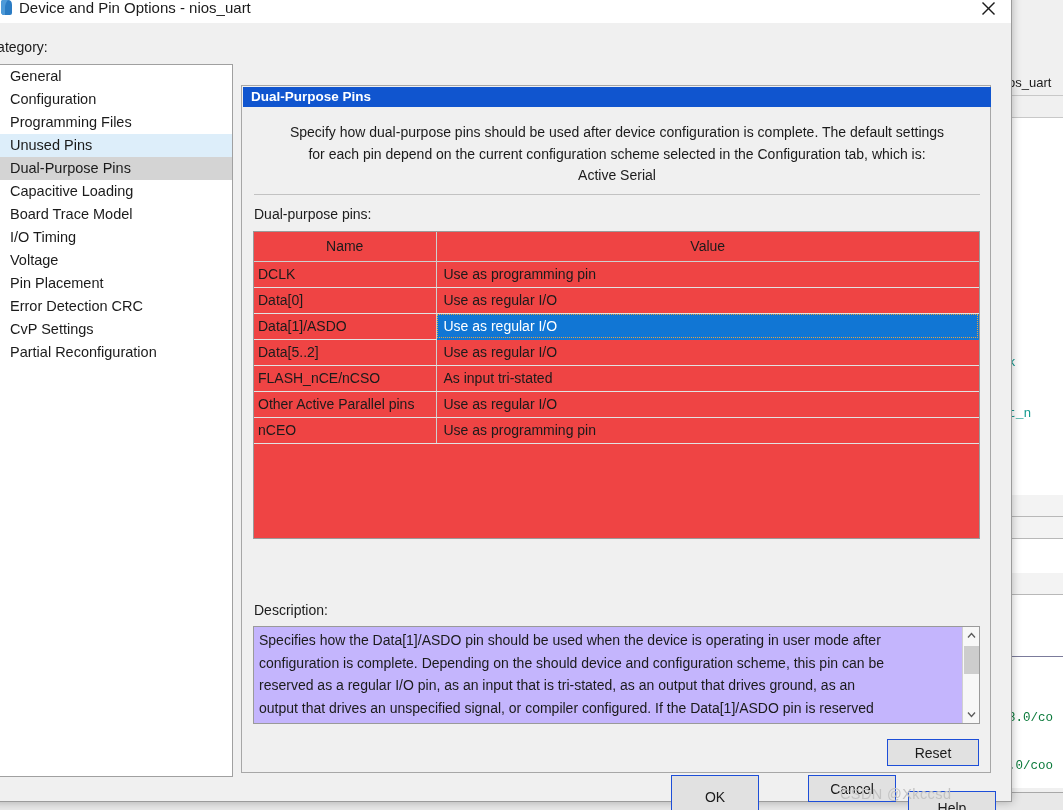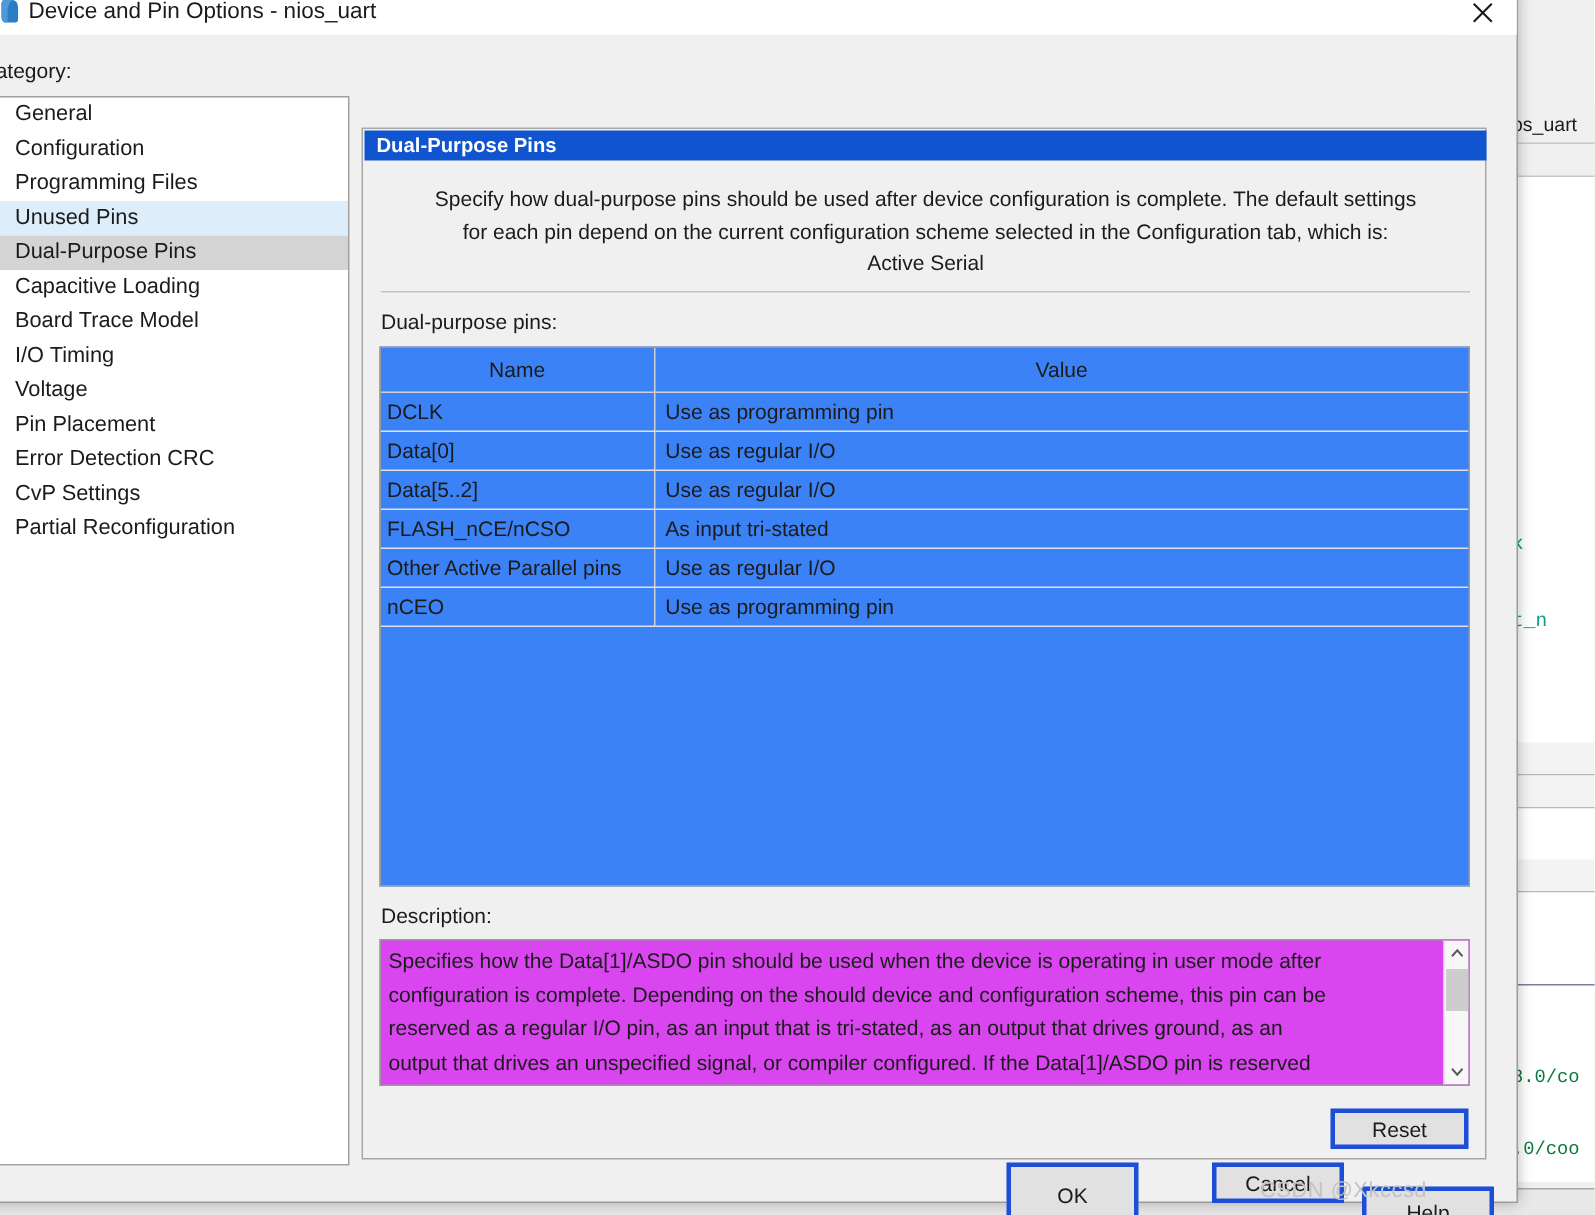--- a/index.html
+++ b/index.html
@@ -130,22 +130,22 @@
     background: #c2c2c2;
   }
   #table-label {
     position: absolute; left: 12px; top: 120px;
     font-size: 14px; color: #1b1b1b;
   }
 
   
   #pins-table-wrap {
     position: absolute; left: 11px; top: 145px;
-    width: 727px; height: 360px;
-    background: #3b82f6; border: 1px solid #9a9a9a;
+    width: 727px; height: 308px;
+    background: #ef4444; border: 1px solid #9a9a9a;
     overflow: hidden;
   }
   table.pins {
     width: 100%; border-collapse: collapse;
     font-size: 14px; color: #1b1b1b;
     table-layout: fixed;
   }
   table.pins th {
     font-weight: normal; height: 29px;
     border-right: 1px solid #cfcfcf; border-bottom: 1px solid #cfcfcf;
@@ -168,21 +168,21 @@
   col.c-name { width: 182px; }
 
   
   #desc-label {
     position: absolute; left: 12px; top: 516px;
     font-size: 14px; color: #1b1b1b;
   }
   #desc-box {
     position: absolute; left: 11px; top: 540px;
     width: 727px; height: 98px;
-    background: #d946ef; border: 1px solid #9a9a9a;
+    background: #c4b5fd; border: 1px solid #9a9a9a;
     overflow: hidden;
   }
   #desc-text {
     position: absolute; left: 5px; top: 2px; width: 690px;
     font-size: 14px; color: #1b1b1b; line-height: 22.5px;
   }
   #desc-scrollbar {
     position: absolute; right: 0; top: 0; width: 17px; height: 96px;
     background: #f7f7f7; border-left: 1px solid #d0d0d0;
   }
@@ -198,21 +198,21 @@
     background: #cdcdcd; cursor: pointer;
   }
 
   #reset-btn {
     position: absolute; left: 645px; top: 653px;
     width: 92px; height: 27px;
   }
 
   
   .btn {
-    background: #e1e1e1; border: 3px solid #1d4ed8;
+    background: #e1e1e1; border: 1px solid #1d4ed8;
     font-size: 14px; color: #1b1b1b;
     display: flex; align-items: center; justify-content: center;
     cursor: pointer; font-family: "Liberation Sans", sans-serif;
   }
 
   #footer-buttons {
     position: absolute; left: 0; top: 752px; width: 1018px; height: 27px;
   }
   #ok-btn     { position: absolute; left: 678px; top: 0; width: 88px; height: 44px; }
   #cancel-btn { position: absolute; left: 815px; top: 0; width: 88px; height: 27px; }
@@ -326,20 +326,24 @@
             </tr>
           </thead>
           <tbody>
             <tr class="first">
               <td class="nm">DCLK</td>
               <td class="val">Use as programming pin</td>
             </tr>
             <tr>
               <td class="nm">Data[0]</td>
               <td class="val">Use as regular I/O</td>
+            </tr>
+            <tr>
+              <td class="nm">Data[1]/ASDO</td>
+              <td class="val selected">Use as regular I/O</td>
             </tr>
             <tr>
               <td class="nm">Data[5..2]</td>
               <td class="val">Use as regular I/O</td>
             </tr>
             <tr>
               <td class="nm">FLASH_nCE/nCSO</td>
               <td class="val">As input tri-stated</td>
             </tr>
             <tr>

